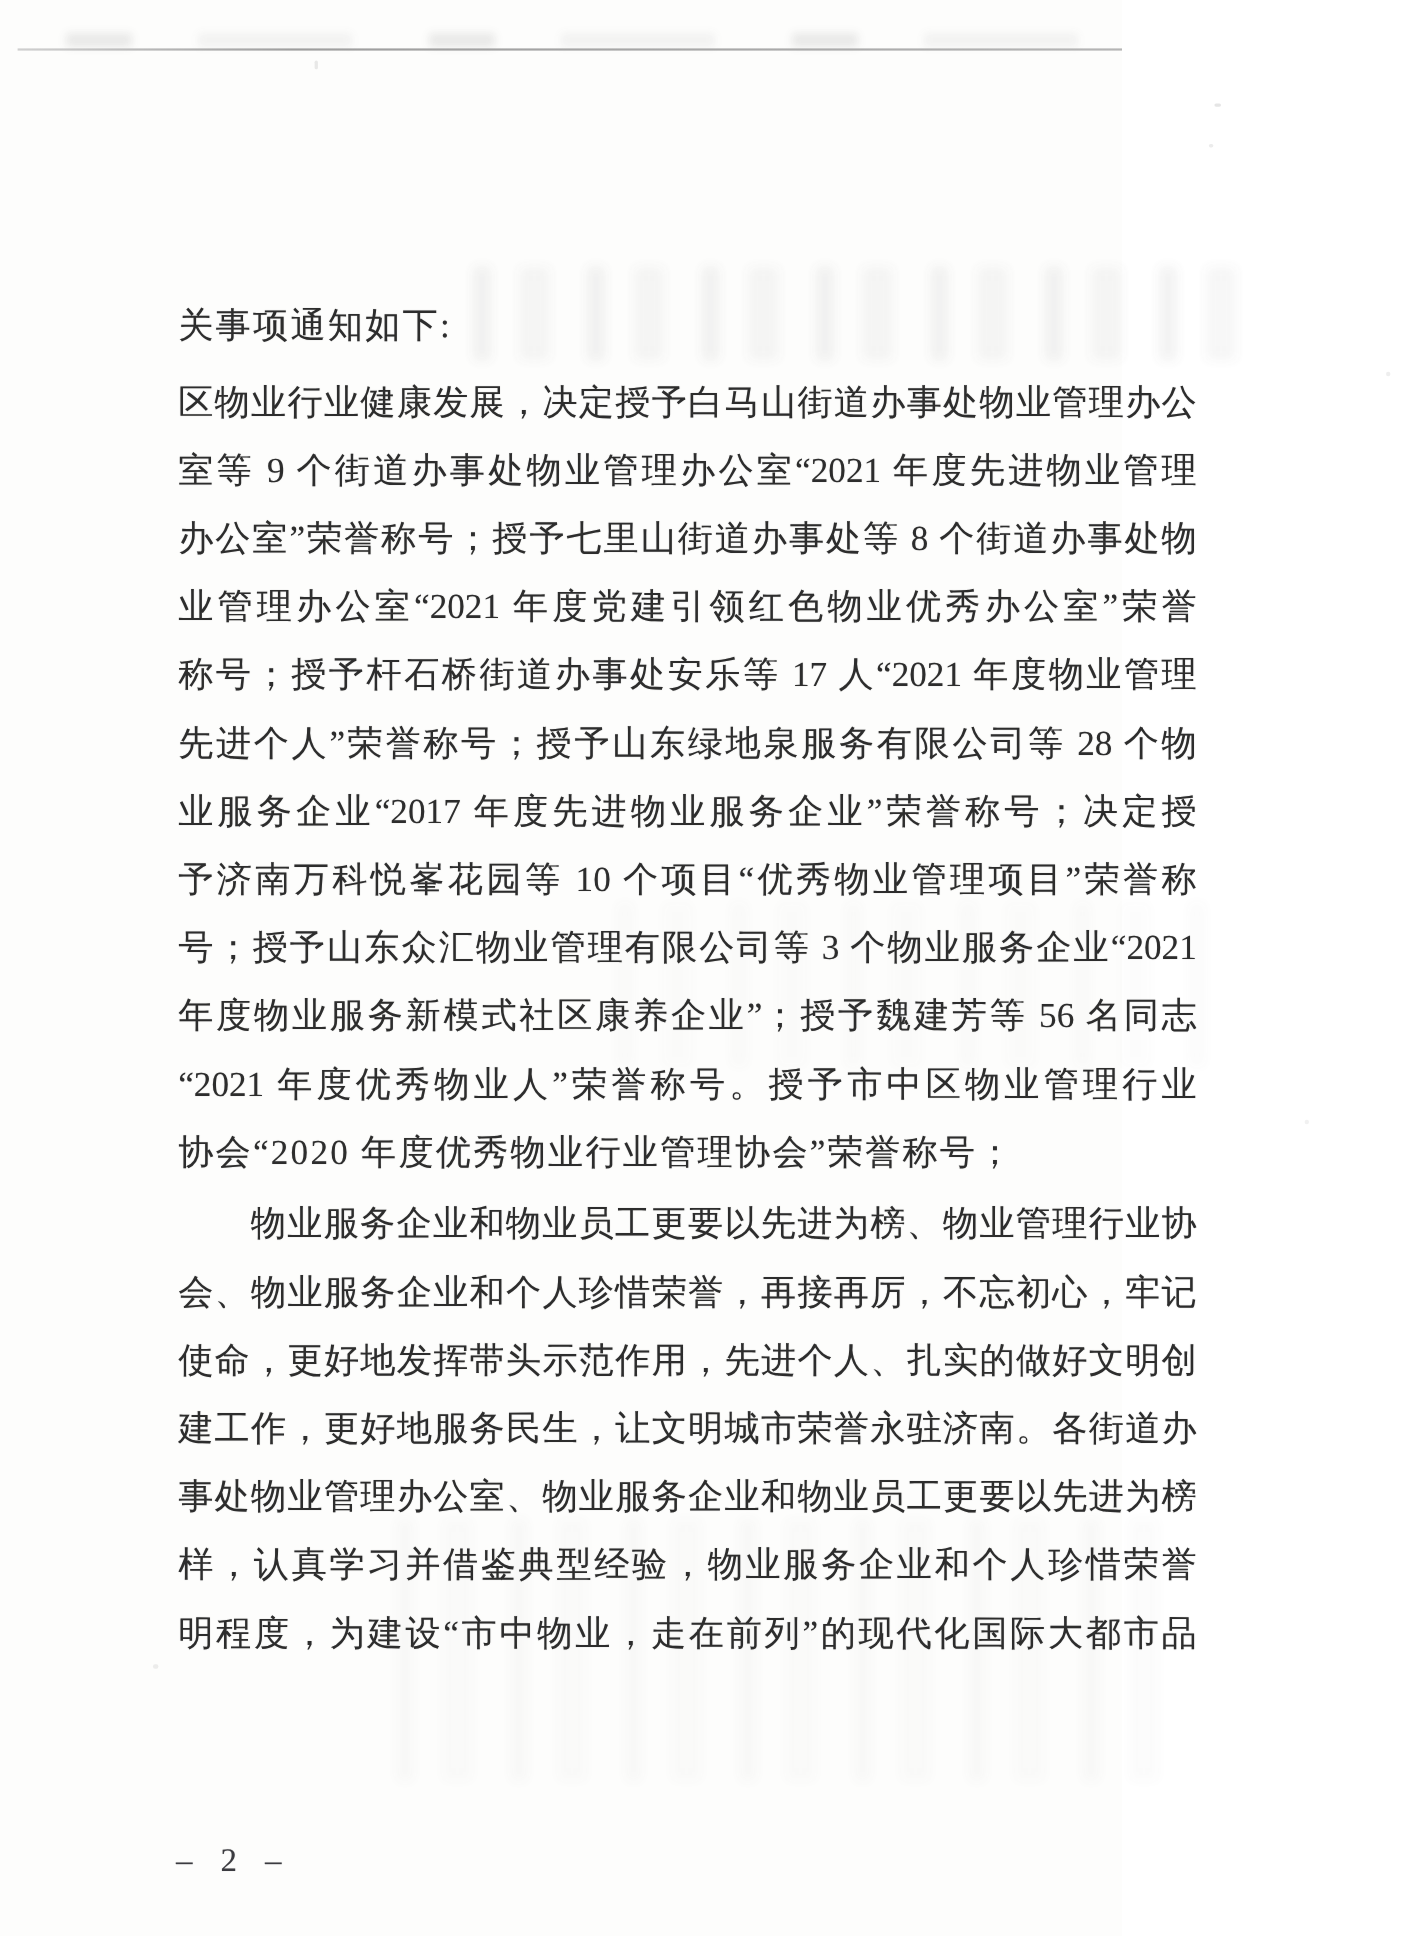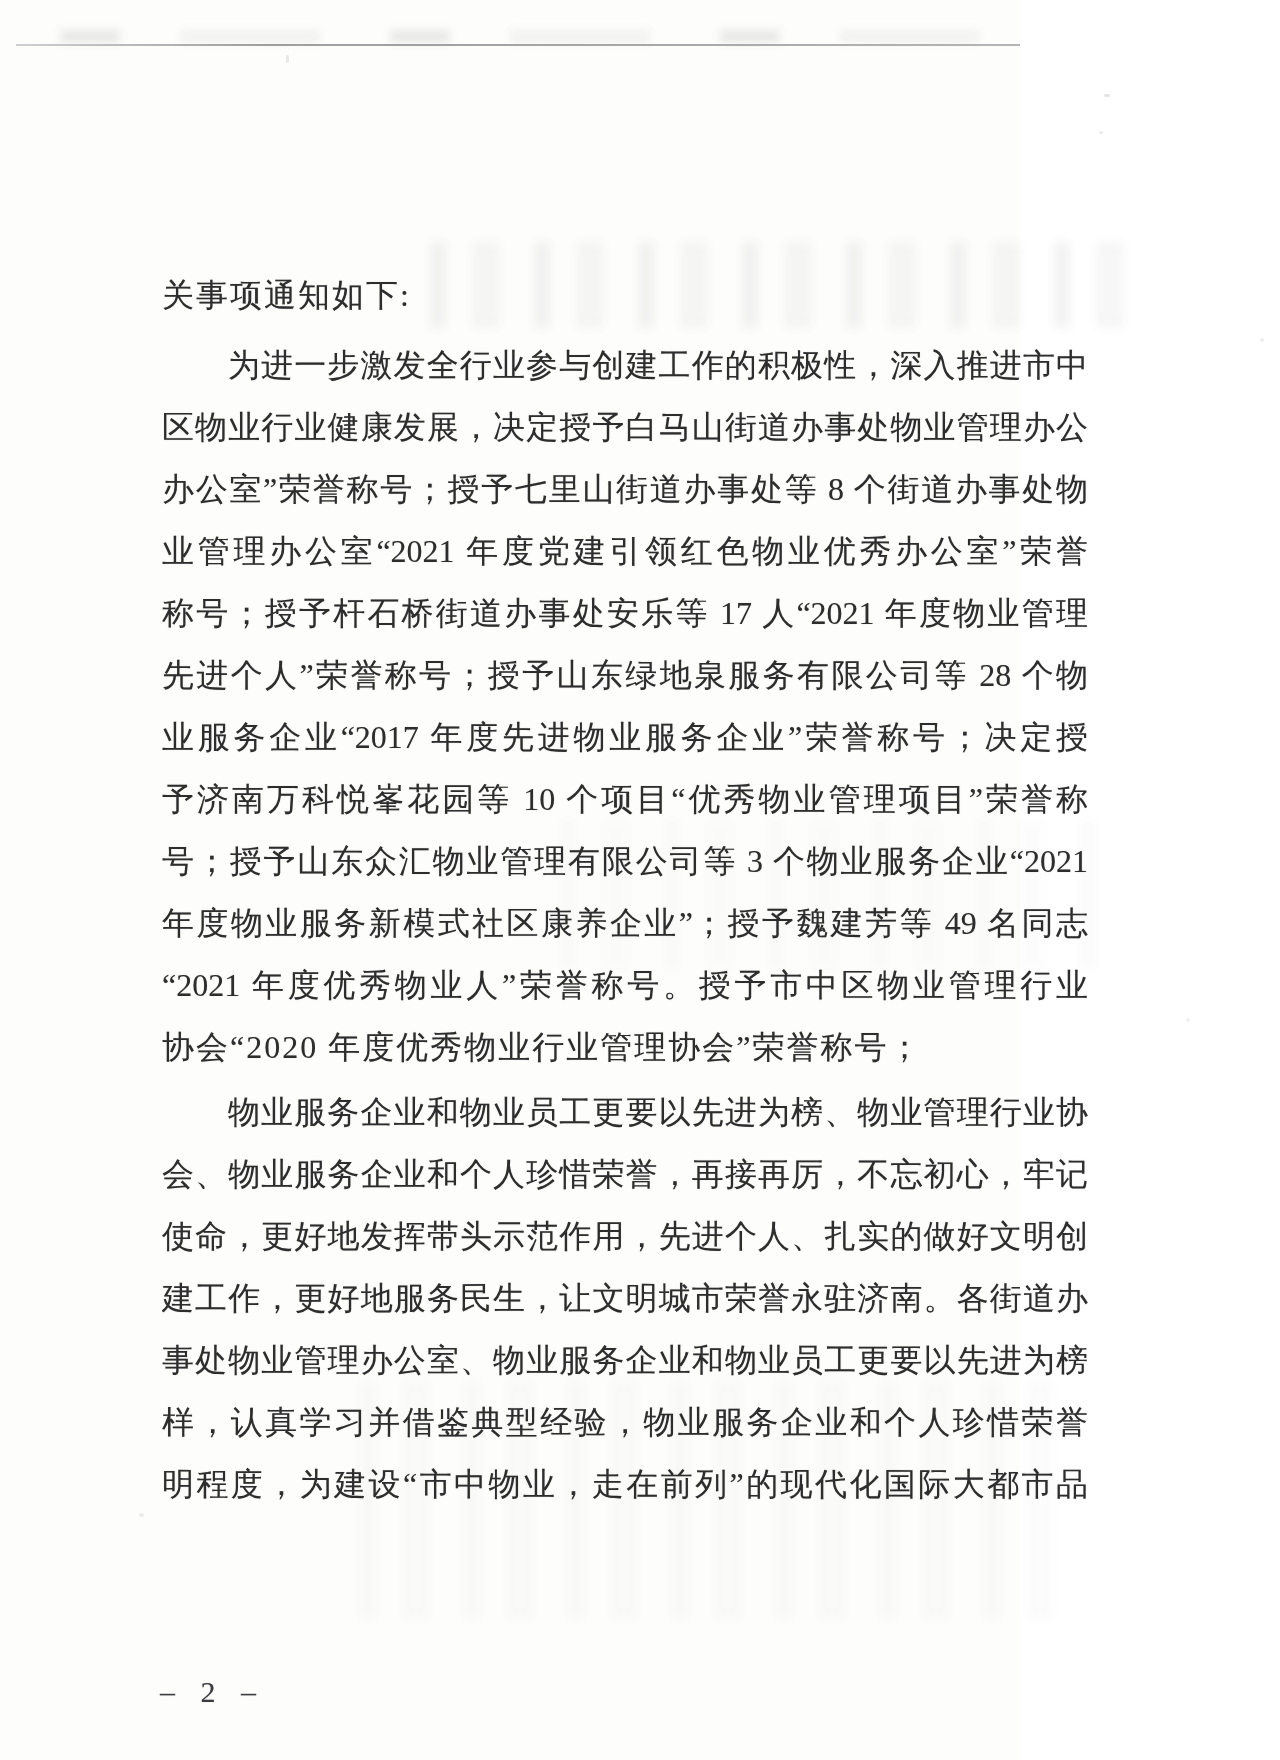--- a/index.html
+++ b/index.html
@@ -86,30 +86,30 @@
   <div class="speck" style="left:286px;top:55px;width:3px;height:8px;opacity:.18;"></div>
   <div class="speck" style="left:1260px;top:338px;width:4px;height:4px;opacity:.14;"></div>
   <div class="speck" style="left:1186px;top:1018px;width:4px;height:4px;opacity:.12;"></div>
   <div class="speck" style="left:139px;top:1513px;width:5px;height:4px;opacity:.15;"></div>
 
   <div class="content">
 
     <div class="line short">关事项通知如下:</div>
 
     <div class="para p1">
-      <div class="line j indent">为进一步激发全行业参与创建工作的积极性，深入推进市中</div>
       <div class="line j">区物业行业健康发展，决定授予白马山街道办事处物业管理办公</div>
+      <div class="line j">室等 9 个街道办事处物业管理办公室“2021 年度先进物业管理</div>
       <div class="line j">办公室”荣誉称号；授予七里山街道办事处等 8 个街道办事处物</div>
       <div class="line j">业管理办公室“2021 年度党建引领红色物业优秀办公室”荣誉</div>
       <div class="line j">称号；授予杆石桥街道办事处安乐等 17 人“2021 年度物业管理</div>
       <div class="line j">先进个人”荣誉称号；授予山东绿地泉服务有限公司等 28 个物</div>
       <div class="line j">业服务企业“2017 年度先进物业服务企业”荣誉称号；决定授</div>
       <div class="line j">予济南万科悦峯花园等 10 个项目“优秀物业管理项目”荣誉称</div>
       <div class="line j">号；授予山东众汇物业管理有限公司等 3 个物业服务企业“2021</div>
-      <div class="line j">年度物业服务新模式社区康养企业”；授予魏建芳等 49 名同志</div>
+      <div class="line j">年度物业服务新模式社区康养企业”；授予魏建芳等 56 名同志</div>
       <div class="line j">“2021 年度优秀物业人”荣誉称号。授予市中区物业管理行业</div>
       <div class="line short">协会“2020 年度优秀物业行业管理协会”荣誉称号；</div>
     </div>
 
     <div class="para p2">
       <div class="line j indent">物业服务企业和物业员工更要以先进为榜、物业管理行业协</div>
       <div class="line j">会、物业服务企业和个人珍惜荣誉，再接再厉，不忘初心，牢记</div>
       <div class="line j">使命，更好地发挥带头示范作用，先进个人、扎实的做好文明创</div>
       <div class="line j">建工作，更好地服务民生，让文明城市荣誉永驻济南。各街道办</div>
       <div class="line j">事处物业管理办公室、物业服务企业和物业员工更要以先进为榜</div>

